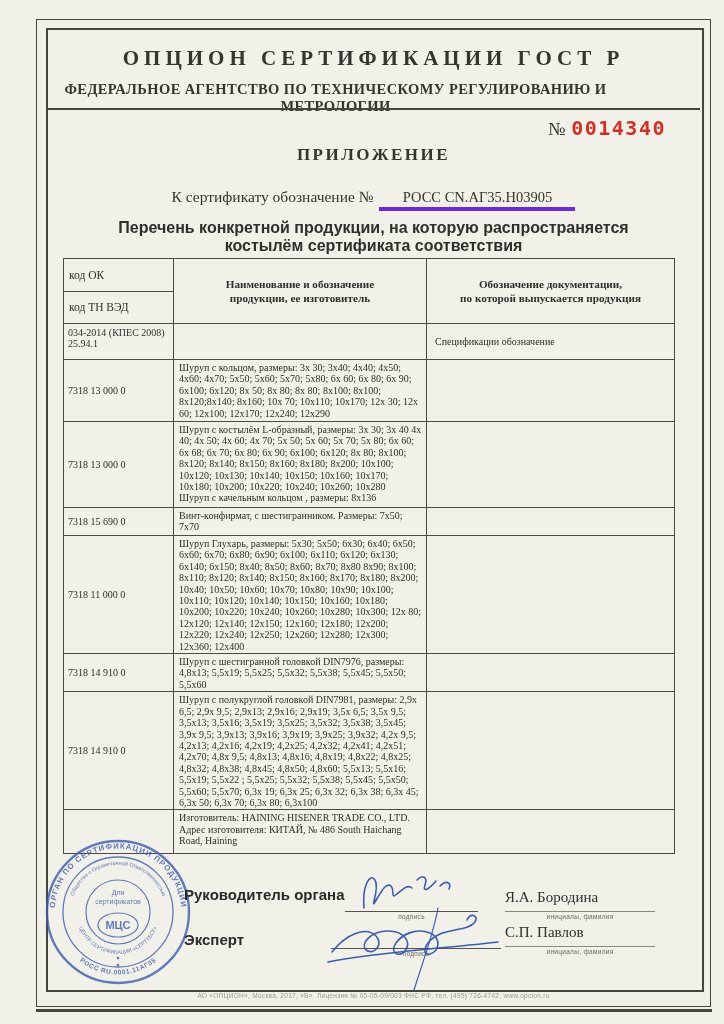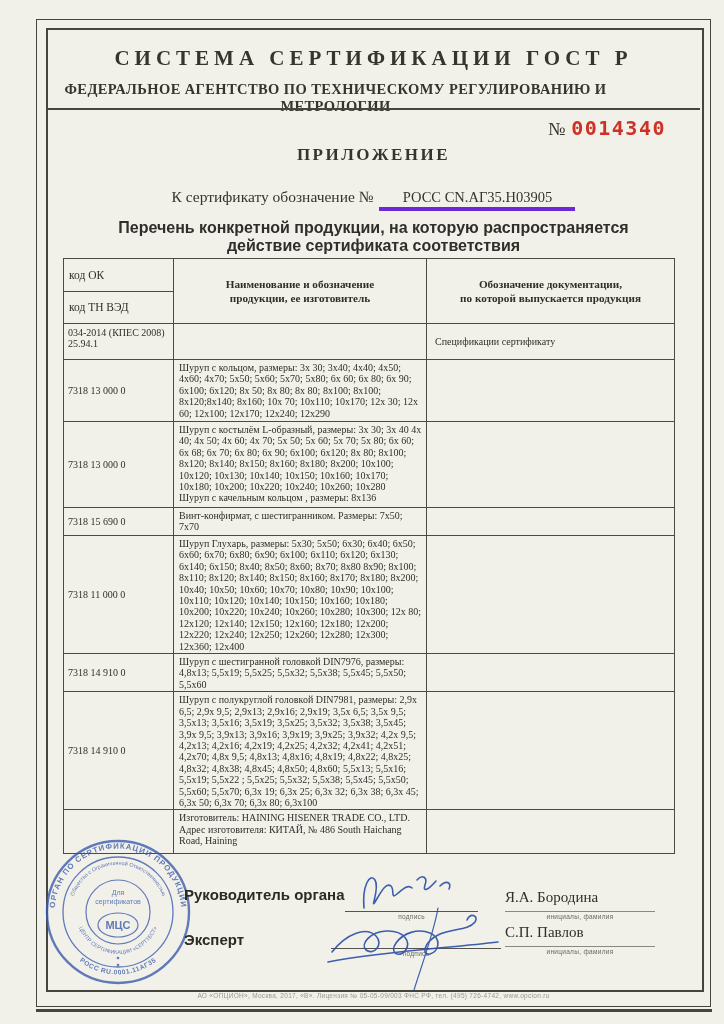--- a/index.html
+++ b/index.html
@@ -83,37 +83,37 @@
     font-family:"Liberation Sans", sans-serif;font-size:6.5px;color:#9c998e;letter-spacing:0.3px;}
 </style>
 </head>
 <body>
 
 <div class="sheet">
   <div class="outer-frame"></div>
   <div class="inner-frame"></div>
   <div class="bottom-rule"></div>
 
-  <div class="sys-title">СИСТЕМА СЕРТИФИКАЦИИ ГОСТ Р</div>
+  <div class="sys-title">ОПЦИОН СЕРТИФИКАЦИИ ГОСТ Р</div>
   <div class="agency">ФЕДЕРАЛЬНОЕ АГЕНТСТВО ПО ТЕХНИЧЕСКОМУ РЕГУЛИРОВАНИЮ И МЕТРОЛОГИИ</div>
   <div class="header-rule"></div>
 
   <div class="form-number">
     <span class="no-sign">№</span><span class="no-digits">0014340</span>
   </div>
 
   <div class="doc-title">ПРИЛОЖЕНИЕ</div>
 
   <div class="cert-line">
     <span>К сертификату обозначение №</span><span class="cert-value">РОСС CN.АГ35.Н03905</span>
   </div>
 
   <div class="subtitle">
     <div>Перечень конкретной продукции,  на которую распространяется</div>
-    <div>действие сертификата соответствия</div>
+    <div>костылём сертификата соответствия</div>
   </div>
 
   <table class="products">
     <colgroup>
       <col style="width:110px">
         <col style="width:253px">
         <col style="width:248px">
     </colgroup>
     <thead>
       <tr>
@@ -134,21 +134,21 @@
       </tr>
     </thead>
     <tbody>
         <tr>
           <td class="code-cell">
             <div>034-2014 (КПЕС 2008)</div>
             <div>25.94.1</div>
           </td>
           <td class="name-cell"></td>
           <td class="doc-cell">
-            <div>Спецификации сертификату</div>
+            <div>Спецификации обозначение</div>
           </td>
         </tr>
         <tr>
           <td class="code-cell">
             <div>7318 13 000 0</div>
           </td>
           <td class="name-cell">
             <div>Шуруп с кольцом, размеры: 3х 30; 3х40; 4х40; 4х50; 4х60; 4х70; 5х50; 5х60; 5х70; 5х80; 6х 60; 6х 80; 6х 90; 6х100; 6х120; 8х 50; 8х 80; 8х 80; 8х100; 8х100; 8х120;8х140; 8х160; 10х 70; 10х110; 10х170; 12х 30; 12х 60; 12х100; 12х170; 12х240; 12х290</div>
           </td>
           <td class="doc-cell"></td>

